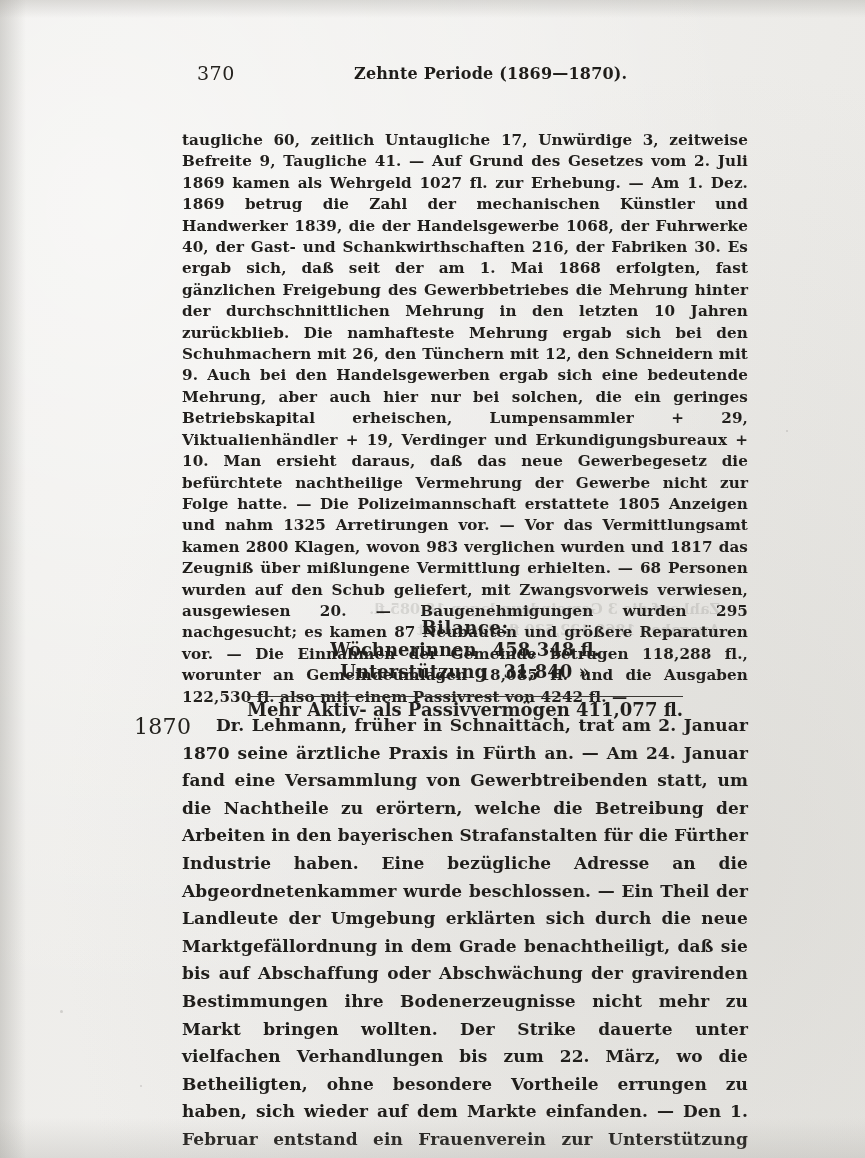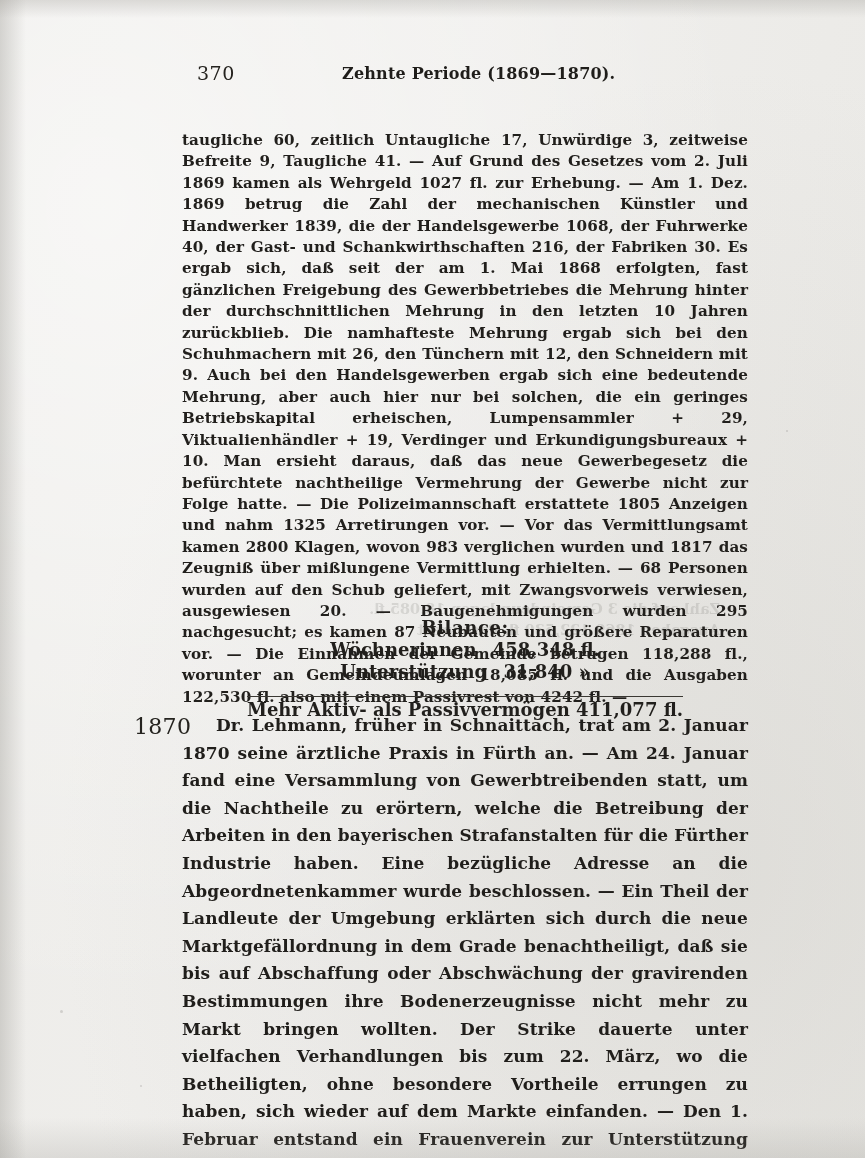--- a/index.html
+++ b/index.html
@@ -44,21 +44,21 @@
     position: absolute;
     left: 0;
     top: 0;
     font-size: 19px;
     color: #25231f;
     letter-spacing: 0.5px;
     margin-left: 15px;
   }
   .running-head {
     position: absolute;
-    left: 160px;
+    left: 172px;
     top: 2px;
     font-family: "DejaVu Serif", serif;
     font-size: 16px;
     font-weight: 700;
     color: #1f1d1a;
     letter-spacing: 0.2px;
   }
 
   .body-block {
     position: absolute;

